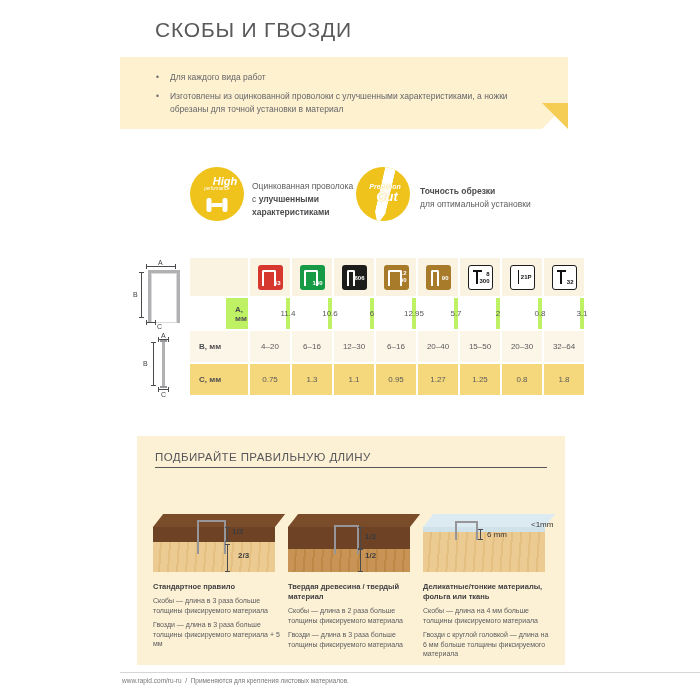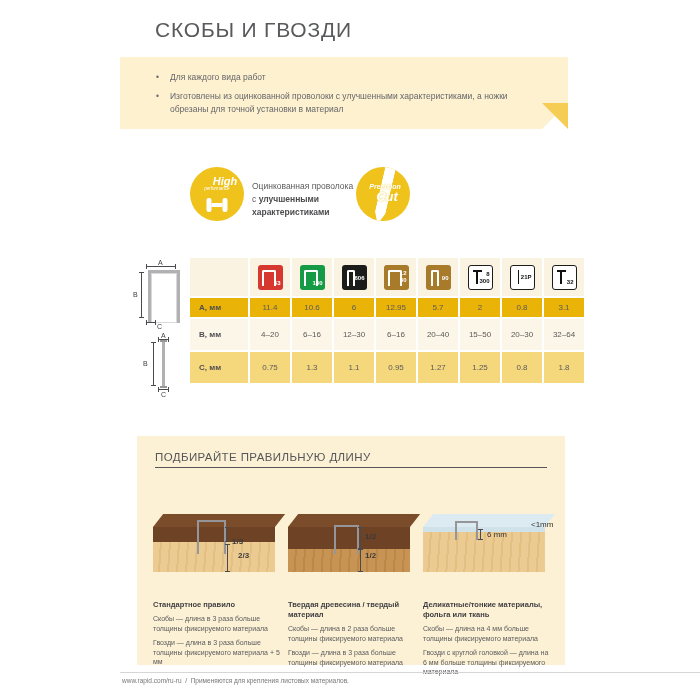--- a/index.html
+++ b/index.html
@@ -57,21 +57,21 @@
   .mline-h::before{left:0}.mline-h::after{right:0}
   .mline-v{position:absolute;width:1px;background:#4a4a4d;}
   .mline-v::before,.mline-v::after{content:"";position:absolute;left:-2px;width:5px;height:1px;background:#4a4a4d;}
   .mline-v::before{top:0}.mline-v::after{bottom:0}
 
   
   .ptable{position:absolute;left:190px;top:258px;display:grid;
           grid-template-columns:58px repeat(8,40px);gap:2px;}
   .cell{display:flex;align-items:center;justify-content:center;font-size:8px;color:#5a5a5c;}
   .row-head .cell,.cell.hd{height:38px;background:#fbf3e2;}
-  .r-a{height:19px;background:#eab308;}
+  .r-a{height:31px;background:#bef264;margin-left:36px;}
   .r-b{height:31px;background:#fcf6e8;}
   .r-c{height:31px;background:#f6d87c;}
   .rowlab{justify-content:flex-start;padding-left:9px;font-weight:bold;color:#4e4e51;box-sizing:border-box;}
   .picon{position:relative;width:25px;height:25px;border-radius:3px;}
   .picon.outline{background:#fff;border:1.5px solid #1d1d1b;box-sizing:border-box;}
   .g-staple{position:absolute;left:4px;top:5px;width:10px;height:14px;border:2px solid #fff;
             border-bottom:none;border-radius:2px 2px 0 0;}
   .g-staple.narrow{width:4px;left:5px;}
   .g-tnail{position:absolute;left:4px;top:4px;width:9px;height:2px;background:#111;}
   .g-tnail::after{content:"";position:absolute;left:3.5px;top:0;width:2px;height:14px;background:#111;}
@@ -95,21 +95,21 @@
             transform-origin:0 100%;}
   .face-front{position:absolute;left:0;top:13px;width:100%;height:45px;overflow:visible;}
   .layer{width:100%;}
   .wood-light{background:repeating-linear-gradient(94deg,#eccb92 0 7px,#e4bf82 7px 9px);}
   .wood-mid{background:repeating-linear-gradient(94deg,#c89455 0 7px,#bd8845 7px 9px);}
   .wood-dark{background:#6e4224;}
   .top-dark{background:#7a4c2a;}
   .layer-blue{background:#cfe2ea;}
   .top-blue{background:#dcebf1;}
   .staple-pic{position:absolute;border:2.5px solid #95959a;border-bottom:none;}
-  .card-head{font-size:7.5px;font-weight:bold;color:#3f3f43;margin-top:28px;line-height:1.35;}
+  .card-head{font-size:7.5px;font-weight:bold;color:#3f3f43;margin-top:10px;line-height:1.35;}
   .card-p{font-size:7px;color:#5b5b5e;line-height:1.4;margin-top:4px;}
   .blk-lab{position:absolute;font-size:8px;font-weight:bold;color:#3b3b3e;line-height:1;}
   .blk-lab.small{font-weight:normal;font-size:8px;color:#333;}
 
   
   .footer-line{position:absolute;left:120px;top:672px;width:580px;border-top:1px solid #d6d6d6;}
   .footer-text{position:absolute;left:122px;top:677px;font-size:6.5px;color:#77777a;}
   .footer-text a{color:#77777a;text-decoration:none;}
 </style>
 </head>
@@ -145,20 +145,24 @@
   <div class="feat-text ft1">
     <span>Оцинкованная проволока</span><br>
     <span>с </span><b>улучшенными</b><br>
     <b>характеристиками</b>
   </div>
 
   <div class="badge badge2">
     <div class="blade"></div>
     <div class="bw1b">Precision</div>
     <div class="bw2b">Cut</div>
+  </div>
+  <div class="feat-text ft2">
+    <b>Точность обрезки</b><br>
+    <span>для оптимальной установки</span>
   </div>
 
   <div class="diag diag-staple">
     <span class="mlab" style="left:25px;top:-1px;">A</span>
     <div class="mline-h" style="left:13px;top:6px;width:30px;"></div>
     <div class="staple-shape"></div>
     <span class="mlab" style="left:0px;top:31px;">B</span>
     <div class="mline-v" style="left:8px;top:12px;height:46px;"></div>
     <div class="mline-h" style="left:13px;top:62px;width:10px;"></div>
     <span class="mlab" style="left:24px;top:63px;">C</span>
@@ -270,21 +274,21 @@
 
       <div class="card">
         <div class="block">
           <div class="face-top top-dark"></div>
           <div class="face-front">
             <div class="layer wood-dark" style="height:15px;"></div>
             <div class="layer wood-light" style="height:30px;"></div>
           </div>
           <div class="staple-pic" style="left:44px;top:6px;width:25px;height:32px;"></div>
           <div class="mline-v" style="left:74px;top:13px;height:15px;"></div>
-          <span class="blk-lab" style="left:79px;top:24px;">1/3</span>
+          <span class="blk-lab" style="left:79px;top:14px;">1/3</span>
           <div class="mline-v" style="left:74px;top:30px;height:28px;"></div>
           <span class="blk-lab" style="left:85px;top:38px;">2/3</span>
         </div>
         <div class="card-head">Стандартное правило</div>
         <div class="card-p">Скобы — длина в 3 раза больше толщины фиксируемого материала</div>
         <div class="card-p">Гвозди — длина в 3 раза больше толщины фиксируемого материала + 5 мм</div>
       </div>
 
       <div class="card">
         <div class="block">

